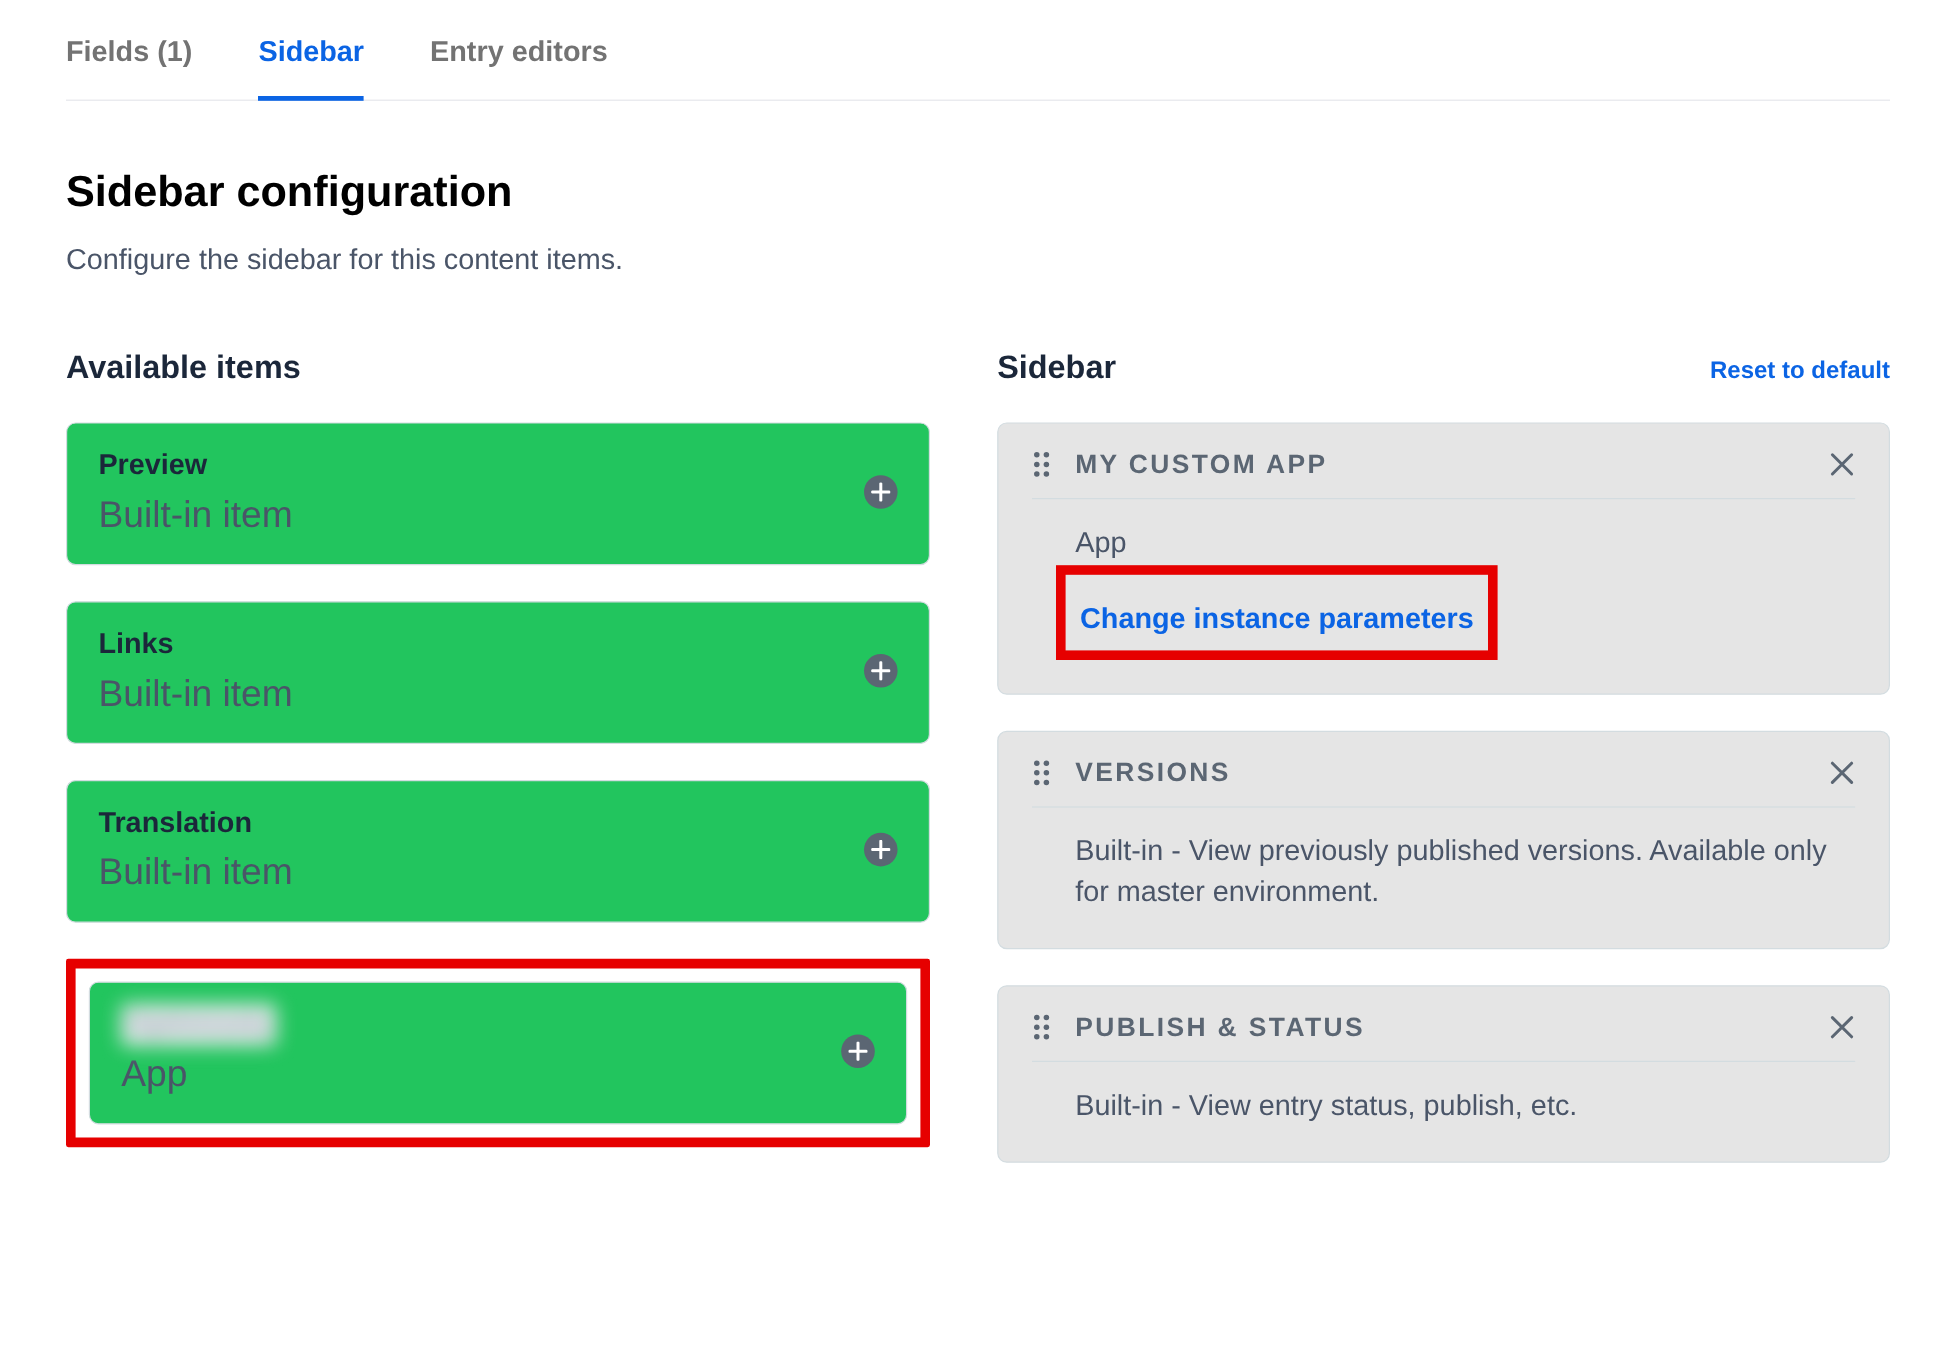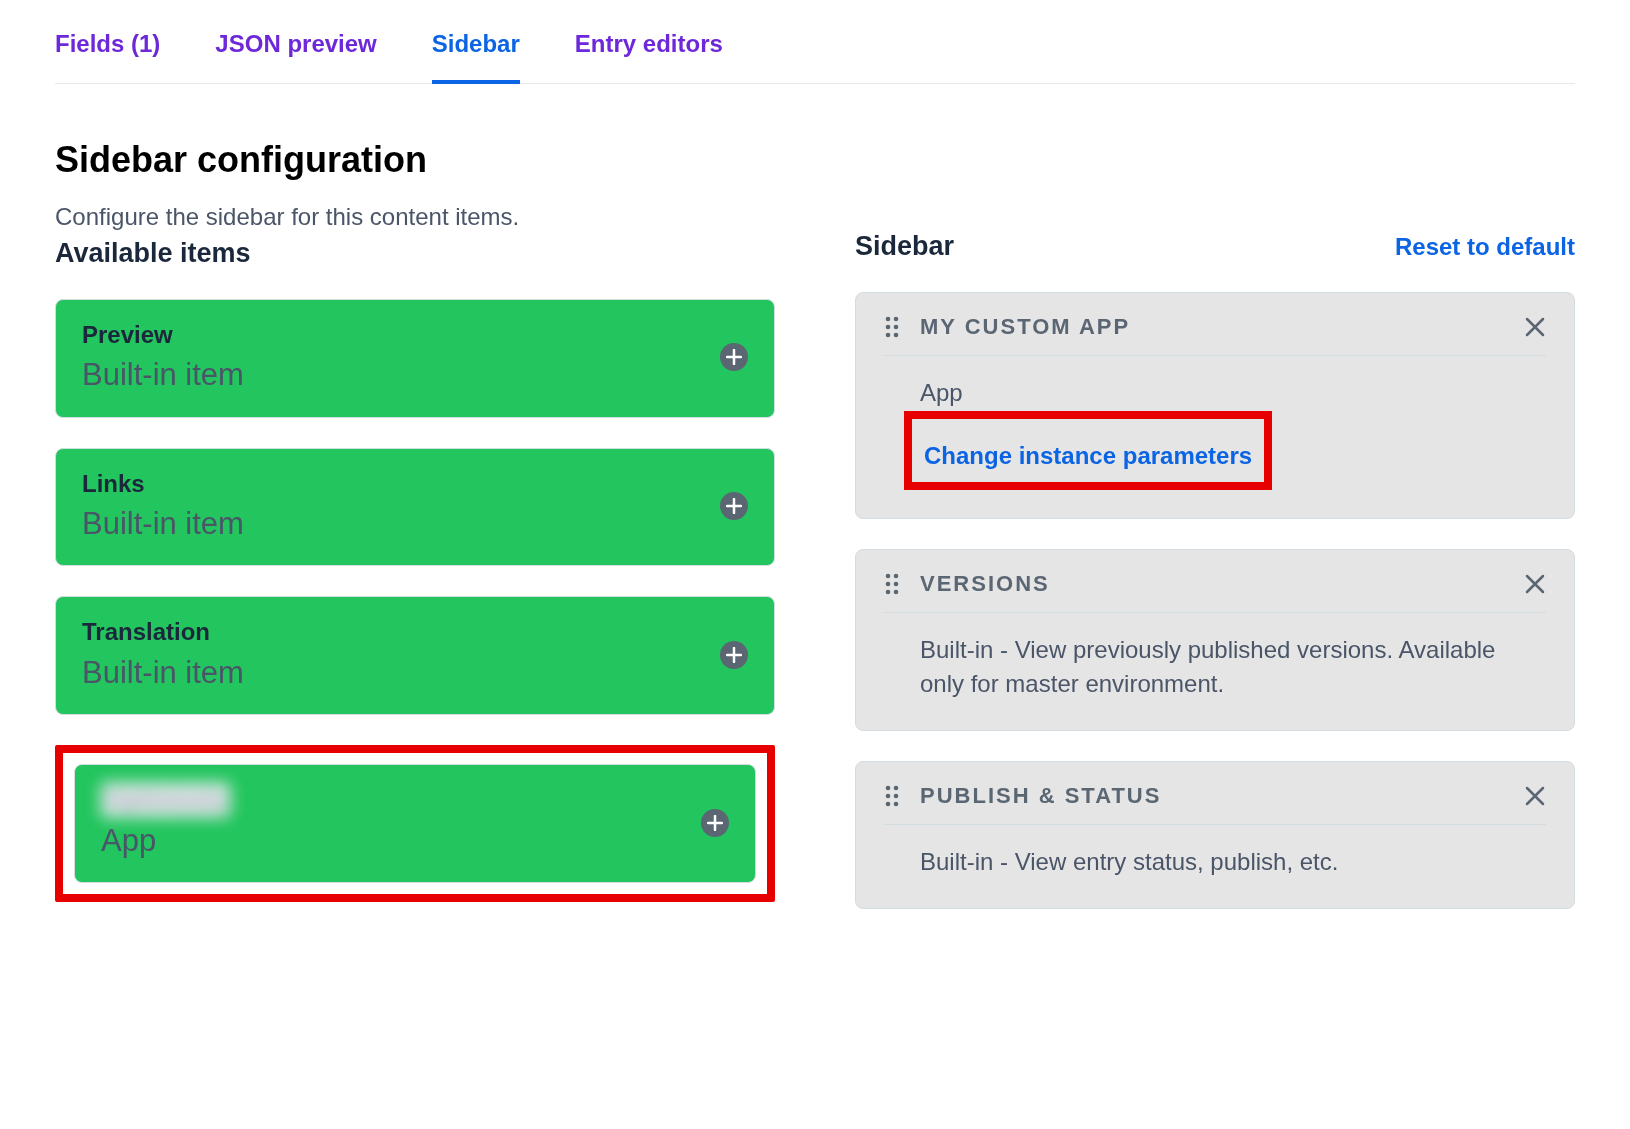--- a/index.html
+++ b/index.html
@@ -13,59 +13,60 @@
   .tabs {
     display: flex;
     gap: 55px;
     border-bottom: 1px solid #e5e7eb;
     padding-top: 30px;
     font-size: 24px;
     font-weight: 600;
   }
   .tab {
     padding: 0 0 22px 0;
-    color: #6d28d9;
+    color: #737373;
     cursor: pointer;
   }
   .tab.active {
     color: #0b64e4;
     border-bottom: 4px solid #0b64e4;
     margin-bottom: -1px;
   }
   .page-title {
     font-size: 36px;
     font-weight: 700;
     margin-top: 55px;
     color: #000000;
   }
   .page-subtitle {
     font-size: 24px;
     color: #4a5568;
     margin-top: 22px;
   }
   .columns {
     display: flex;
-    gap: 80px;
-    align-items: center;
+    gap: 56px;
+    margin-top: 60px;
+    align-items: flex-start;
   }
   .col-left { width: 720px; }
   .col-right { flex: 1; }
   .section-header {
     display: flex;
     justify-content: space-between;
     align-items: baseline;
     margin-bottom: 30px;
   }
   .section-title {
     font-size: 27px;
     font-weight: 700;
     color: #1b273a;
   }
   .reset-link {
-    font-size: 24px;
+    font-size: 20px;
     font-weight: 600;
     color: #0b64e4;
     cursor: pointer;
   }
   .avail-card {
     border: 1px solid #d3dce0;
     border-radius: 8px;
     padding: 18px 26px 20px 26px;
     margin-bottom: 30px;
     display: flex;
@@ -121,21 +122,20 @@
     padding: 2px 12px 8px 12px;
     margin-left: -16px;
     display: inline-block;
   }
 </style>
 </head>
 <body>
 
 <div class="tabs">
   <div class="tab">Fields (1)</div>
-  <div class="tab">JSON preview</div>
   <div class="tab active">Sidebar</div>
   <div class="tab">Entry editors</div>
 </div>
 
 <h1 class="page-title">Sidebar configuration</h1>
 <p class="page-subtitle">Configure the sidebar for this content items.</p>
 
 <div class="columns">
   <div class="col-left">
     <div class="section-header">

